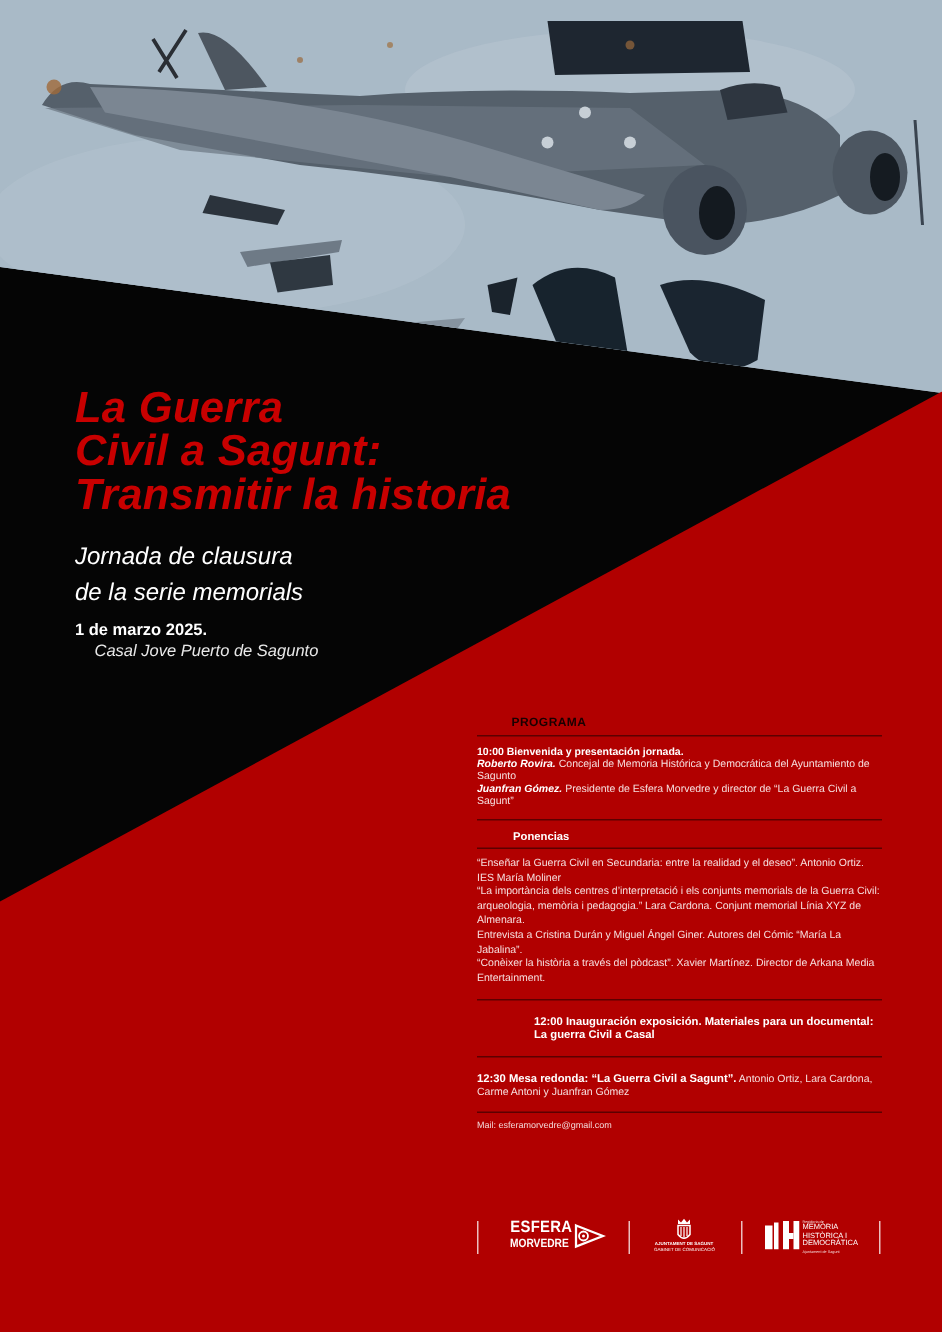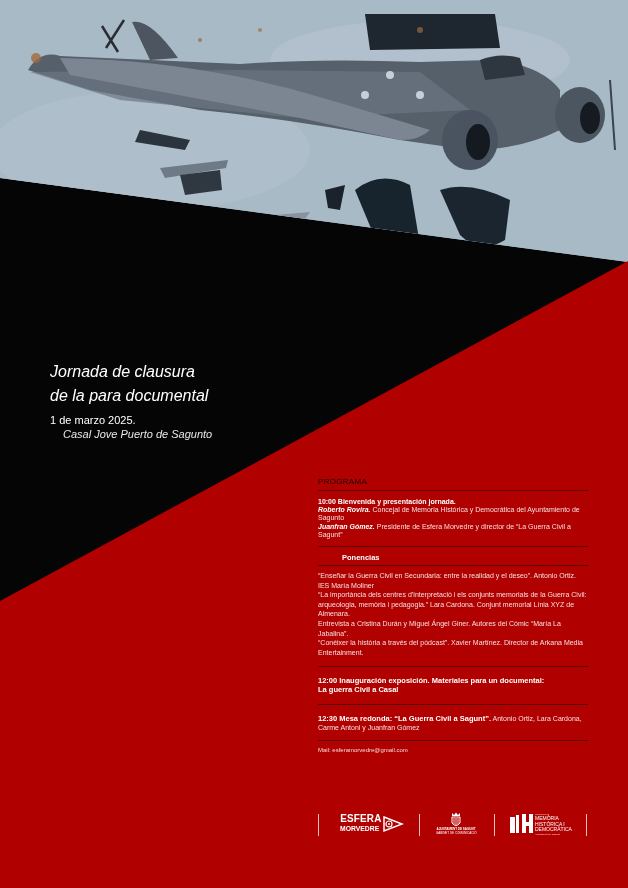--- a/index.html
+++ b/index.html
@@ -35,31 +35,31 @@
     .title div { white-space: nowrap; }
     .subtitle {
       position: absolute; left: 50px; top: 360px;
       color: #ffffff; font-family: "Liberation Sans", sans-serif;
       font-style: italic; font-size: 16px; line-height: 24px;
     }
     .subtitle div { white-space: nowrap; }
     .date {
       position: absolute; left: 50px; top: 414px;
       color: #ffffff; font-family: "Liberation Sans", sans-serif;
-      font-weight: normal; font-size: 11px; line-height: 13px;
+      font-weight: bold; font-size: 11px; line-height: 13px;
     }
     .venue {
       position: absolute; left: 50px; top: 428px;
       color: #e8e8e8; font-family: "Liberation Sans", sans-serif;
       font-style: italic; font-size: 11px; line-height: 13px; margin-left: 13px;
     }
 
     
     .program { position: absolute; left: 318px; top: 476px; width: 270px; color: #fff; font-family: "Liberation Sans", sans-serif; }
-    .prog-head { font-size: 8px; font-weight: normal; color: #1a0000; letter-spacing: 0.3px; height: 12px; line-height: 12px; }
+    .prog-head { font-size: 8px; font-weight: bold; color: #1a0000; letter-spacing: 0.3px; height: 12px; line-height: 12px; margin-left: 23px; }
     .divider { height: 1px; background: #5c0000; width: 270px; }
     .block { font-size: 7px; line-height: 8.2px; color: #f6dede; }
     .block b { color: #fff; }
     .block .strong-name { color: #fff; font-weight: bold; font-style: italic; }
     .ponencias-head { font-size: 7.5px; font-weight: bold; color: #fff; line-height: 10px; }
     .talks { font-size: 7px; line-height: 9.6px; color: #f6dede; }
     .b12 { font-size: 7.5px; line-height: 9px; color: #fff; font-weight: bold; }
     .mail { font-size: 6px; color: #f2d6d6; line-height: 8px; }
 
     
@@ -123,24 +123,29 @@
       <circle cx="390" cy="75" r="4" fill="#c7cfd6"></circle>
       <circle cx="365" cy="95" r="4" fill="#c7cfd6"></circle>
       <circle cx="420" cy="95" r="4" fill="#c7cfd6"></circle>
 
       <path d="M610 80 L615 150" stroke="#3a4450" stroke-width="2"></path>
     </svg>
   </div>
 
   <div class="red-tri"></div>
 
+  <div class="title">
+    <div>La Guerra</div>
+    <div>Civil a Sagunt:</div>
+    <div>Transmitir la historia</div>
+  </div>
 
   <div class="subtitle">
     <div>Jornada de clausura</div>
-    <div>de la para documental</div>
+    <div>de la serie memorials</div>
   </div>
 
   <div class="date">1 de marzo 2025.</div>
   <div class="venue">Casal Jove Puerto de Sagunto</div>
 
   <div class="program">
     <div class="prog-head">PROGRAMA</div>
     <div class="divider" style="margin-top:2px;"></div>
 
     <div class="block" style="margin-top:7px;">
@@ -160,21 +165,21 @@
     <div class="divider" style="margin-top:2px;"></div>
 
     <div class="talks" style="margin-top:5px;">
       <div>“Enseñar la Guerra Civil en Secundaria: entre la realidad y el deseo”. Antonio Ortiz. IES María Moliner</div>
       <div>“La importància dels centres d’interpretació i els conjunts memorials de la Guerra Civil: arqueologia, memòria i pedagogia.” Lara Cardona. Conjunt memorial Línia XYZ de Almenara.</div>
       <div>Entrevista a Cristina Durán y Miguel Ángel Giner. Autores del Cómic “María La Jabalina”.</div>
       <div>“Conèixer la història a través del pòdcast”. Xavier Martínez. Director de Arkana Media Entertainment.</div>
     </div>
 
     <div class="divider" style="margin-top:9px;"></div>
-    <div class="b12" style="margin-top:9px;">
+    <div class="b12" style="margin-top:9px;margin-left:38px;">
       <div>12:00 Inauguración exposición. Materiales para un documental:</div>
       <div>La guerra Civil a Casal</div>
     </div>
 
     <div class="divider" style="margin-top:10px;"></div>
     <div class="block" style="margin-top:9px; line-height:9px; font-size:7px;">
       <b style="font-size:7.5px;margin-top:44px;">12:30 Mesa redonda: “La Guerra Civil a Sagunt”.</b>
       <span>Antonio Ortiz, Lara Cardona, Carme Antoni y Juanfran Gómez</span>
     </div>
 

